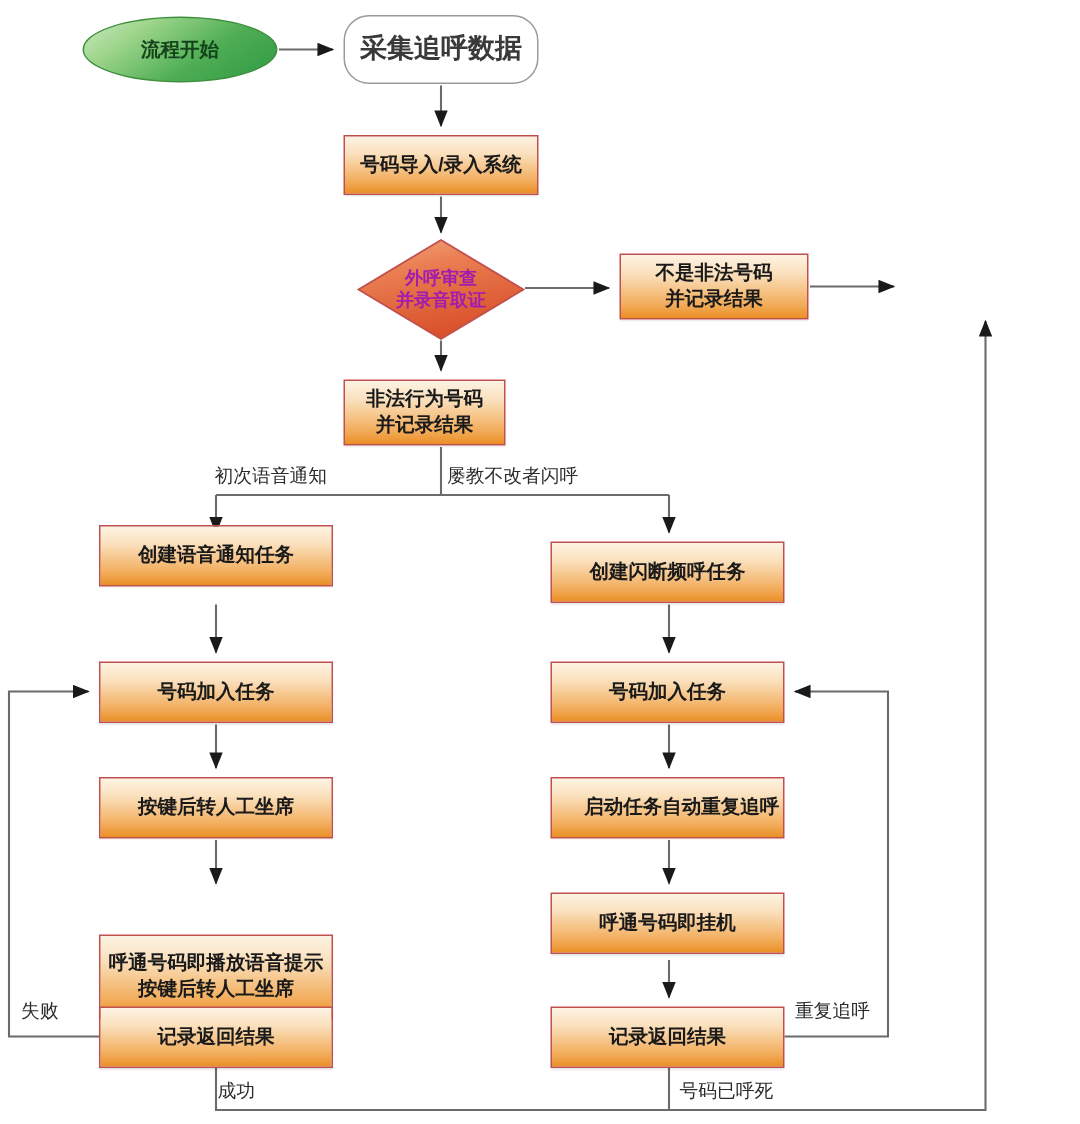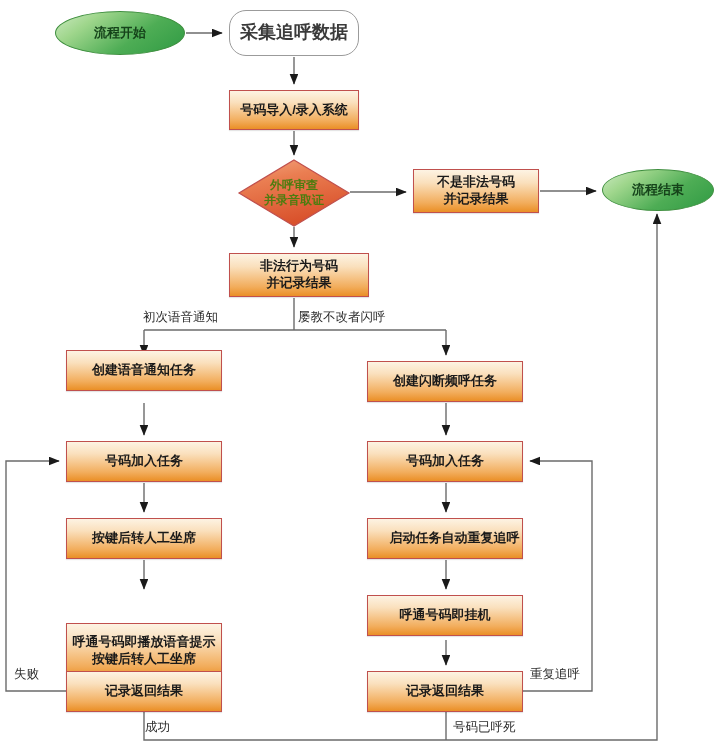--- a/index.html
+++ b/index.html
@@ -67,21 +67,21 @@
     font-weight: bold;
   }
   
   .diamond {
     background: transparent;
     border: none;
   }
   .diamond .lbl {
     position: relative;
     z-index: 3;
-    color: #4d7c0f;
+    color: #a21caf;
     font-size: 12px;
     font-weight: bold;
   }
   .edge-label {
     position: absolute;
     font-size: 12.5px;
     color: #2b2b2b;
     white-space: nowrap;
     z-index: 3;
     background: transparent;
@@ -162,25 +162,22 @@
   <div class="node diamond" style="left:239px; top:160px; width:110px; height:66px;">
     <span class="lbl">外呼审查
 并录音取证</span>
   </div>
 
   <div class="node proc" style="left:413px; top:169px; width:126px; height:44px;">
     <span class="lbl">不是非法号码
 并记录结果</span>
   </div>
 
-  <div class="node ellipse" style="left:602px; top:169px; width:112px; height:42px;">
-    <span class="lbl">流程结束</span>
-  </div>
-
-  <div class="node proc" style="left:229px; top:253px; width:140px; height:44px;">
+
+  <div class="node proc" style="left:229px; top:253px; width:108px; height:44px;">
     <span class="lbl">非法行为号码
 并记录结果</span>
   </div>
 
   <div class="node proc" style="left:66px; top:350px; width:156px; height:41px;">
     <span class="lbl">创建语音通知任务</span>
   </div>
 
   <div class="node proc" style="left:66px; top:441px; width:156px; height:41px;">
     <span class="lbl">号码加入任务</span>

